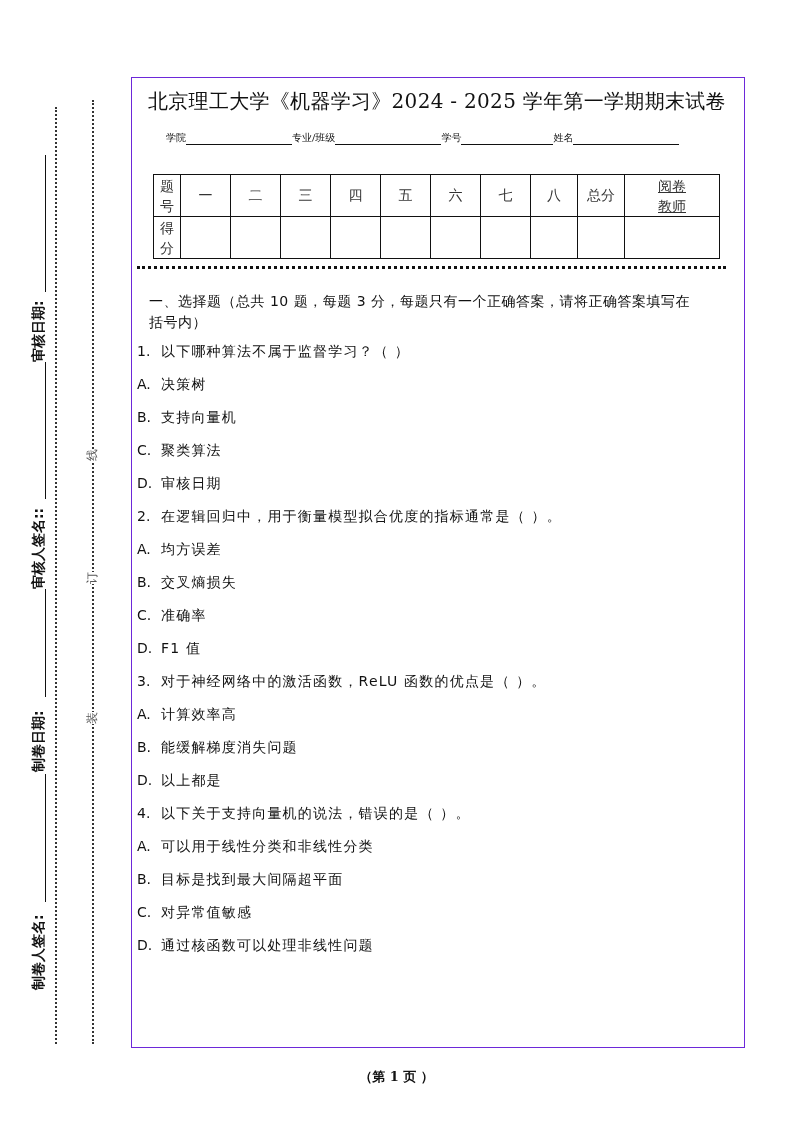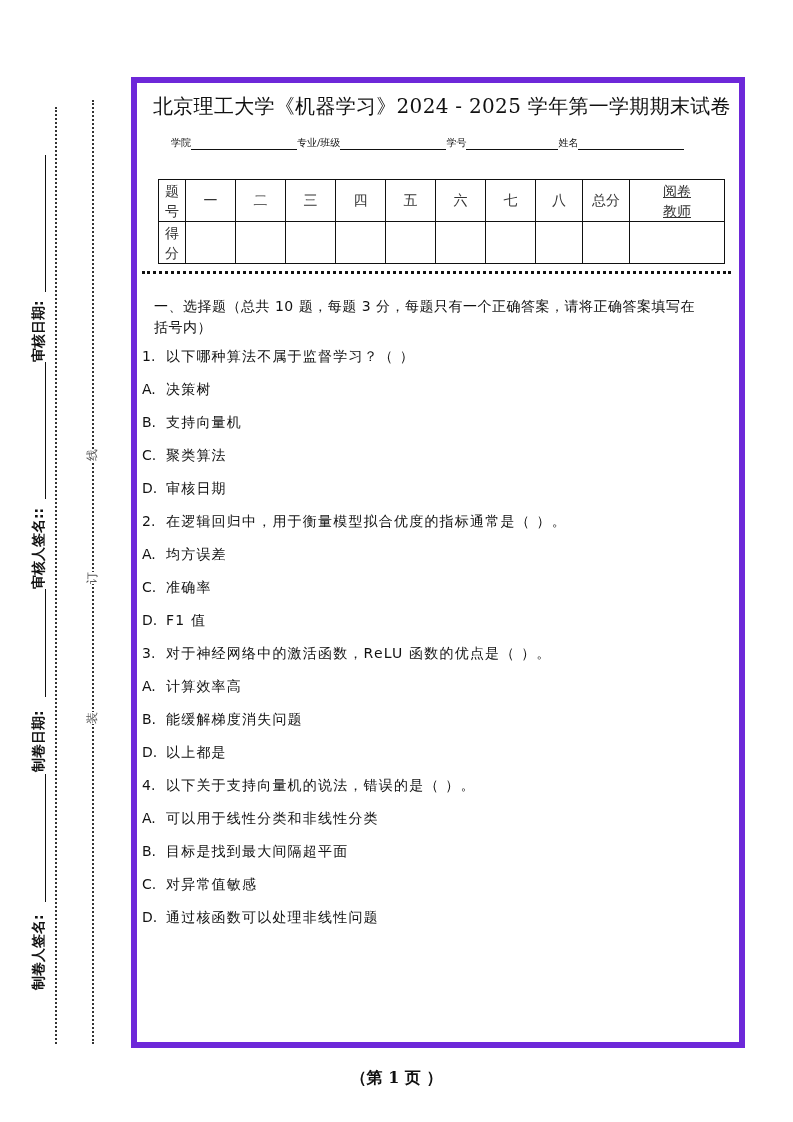--- a/index.html
+++ b/index.html
@@ -18,21 +18,21 @@
     position: absolute; transform-origin: left top; transform: rotate(-90deg);
     font-size: 14px; font-weight: bold; white-space: nowrap; letter-spacing: 0px;
     font-family: "DejaVu Sans", sans-serif;
   }
   .bind-char {
     position: absolute; font-size: 12px; color: #555; background: #fff;
     transform: rotate(-90deg); font-family: "DejaVu Serif", serif; line-height: 14px;
   }
   .paper {
     position: absolute; left: 131px; top: 77px; width: 614px; height: 971px;
-    border: 6px solid #6d28d9; box-sizing: border-box;
+    border: 1px solid #6d28d9; box-sizing: border-box;
   }
   .title {
     position: absolute; left: 16px; top: 10px; font-size: 20px; white-space: nowrap;
     font-family: "DejaVu Serif", "Liberation Serif", serif; letter-spacing: 0.3px;
   }
   .info-row {
     position: absolute; left: 34px; top: 53px; font-size: 10px; display: flex; align-items: flex-end;
     font-family: "DejaVu Serif", serif;
   }
   .info-row .field-label { white-space: nowrap; }
@@ -52,21 +52,21 @@
   }
   .content {
     position: absolute; left: 5px; top: 213px; width: 600px;
     font-size: 14px; line-height: 21px;
   }
   .content .section { margin: 0 0 8px 12px; letter-spacing: 0.5px; }
   .content .line { height: 33px; line-height: 21px; white-space: nowrap; letter-spacing: 1.2px; }
   .content .num { display: inline-block; width: 24px; letter-spacing: 0; }
   .footer {
     position: absolute; left: 0; top: 1068px; width: 793px; text-align: center;
-    font-size: 16px; font-weight: bold; font-family: "DejaVu Serif", serif;
+    font-size: 13px; font-weight: bold; font-family: "DejaVu Serif", serif;
   }
 </style>
 </head>
 <body>
 
 <div class="binding-dots" style="left:55px; top:107px; height:937px;"></div>
 <div class="binding-dots" style="left:92px; top:100px; height:944px;"></div>
 
 <div class="binding-solid" style="left:45px; top:155px; height:137px;"></div>
 <div class="binding-solid" style="left:45px; top:362px; height:137px;"></div>
@@ -146,20 +146,21 @@
     </div>
 
     <div class="line"><span class="num">1.</span><span>以下哪种算法不属于监督学习？（  ）</span></div>
     <div class="line"><span class="num">A.</span><span>决策树</span></div>
     <div class="line"><span class="num">B.</span><span>支持向量机</span></div>
     <div class="line"><span class="num">C.</span><span>聚类算法</span></div>
     <div class="line"><span class="num">D.</span><span>审核日期</span></div>
 
     <div class="line"><span class="num">2.</span><span>在逻辑回归中，用于衡量模型拟合优度的指标通常是（   ）。</span></div>
     <div class="line"><span class="num">A.</span><span>均方误差</span></div>
+    <div class="line"><span class="num">B.</span><span>交叉熵损失</span></div>
     <div class="line"><span class="num">C.</span><span>准确率</span></div>
     <div class="line"><span class="num">D.</span><span>F1 值</span></div>
 
     <div class="line"><span class="num">3.</span><span>对于神经网络中的激活函数，ReLU 函数的优点是（   ）。</span></div>
     <div class="line"><span class="num">A.</span><span>计算效率高</span></div>
     <div class="line"><span class="num">B.</span><span>能缓解梯度消失问题</span></div>
     <div class="line"><span class="num">D.</span><span>以上都是</span></div>
 
     <div class="line"><span class="num">4.</span><span>以下关于支持向量机的说法，错误的是（   ）。</span></div>
     <div class="line"><span class="num">A.</span><span>可以用于线性分类和非线性分类</span></div>

